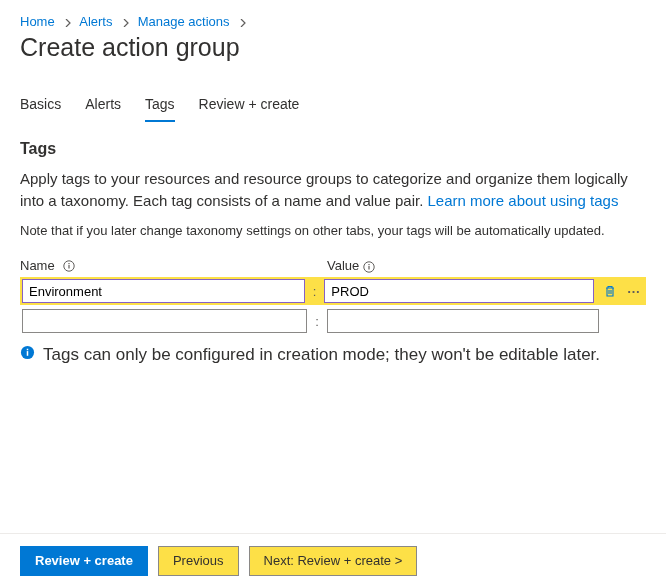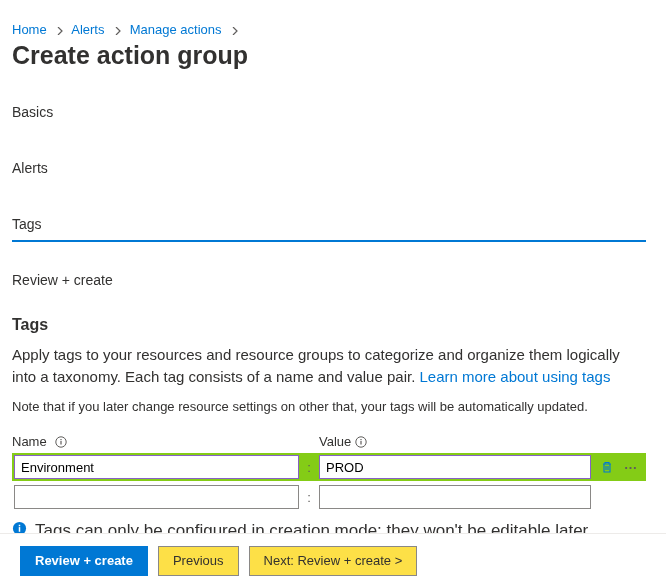--- a/index.html
+++ b/index.html
@@ -6,33 +6,33 @@
     body {
       font-family: "Segoe UI", Arial, sans-serif;
       font-size: 13px;
       color: #323130;
       background: #fff;
       width: 666px;
       height: 587px;
       position: relative;
       overflow: hidden;
     }
-    .content { padding: 10px 20px 0 12px; margin-top: 8px; }
+    .content { padding: 10px 20px 0 20px; }
     .breadcrumb { font-size: 13px; margin: 4px 0 4px 0; }
     .breadcrumb a { color: #0078d4; text-decoration: none; cursor: pointer; }
     .breadcrumb .chev { color: #605e5c; margin: 0 4px 0 6px; display: inline-block; }
     .breadcrumb .chev svg { vertical-align: -1px; }
     h1.page-title {
       font-size: 25px;
-      font-weight: 700;
+      font-weight: 400;
       color: #323130;
       margin: 2px 0 28px 0;
     }
     .tabs { border-bottom: 0; margin-bottom: 18px; }
-    .tabs ul { list-style: none; display: flex; gap: 24px; flex-direction: column; }
+    .tabs ul { list-style: none; display: flex; gap: 24px; }
     .tabs li {
       font-size: 14px;
       color: #323130;
       padding: 6px 0 10px 0;
       cursor: pointer;
       position: relative;
     }
     .tabs li.active { font-weight: 400; color: #323130; }
     .tabs li.active::after {
       content: "";
@@ -40,24 +40,24 @@
       left: 0; right: 0; bottom: 0;
       height: 2px;
       background: #0078d4;
     }
     h2.section { font-size: 16px; font-weight: 600; margin: 6px 0 10px 0; }
     p.desc { font-size: 15px; color: #323130; line-height: 1.45; margin-bottom: 10px; }
     p.desc a { color: #0078d4; text-decoration: none; cursor: pointer; }
     p.note { font-size: 13px; color: #323130; line-height: 1.45; margin-bottom: 18px; }
     .tag-headers { display: flex; align-items: center; margin-bottom: 4px; }
     .tag-headers .col-name { width: 285px; font-size: 13px; color: #323130; display:flex; align-items:center; gap:8px;}
-    .tag-headers .col-value { width: 280px; font-size: 13px; color: #323130; margin-left: 22px; display:flex; align-items:center; gap:4px;}
+    .tag-headers .col-value { width: 280px; font-size: 13px; color: #323130; margin-left: 22px; display:flex; align-items:flex-end; gap:4px;}
     .info-circle { display:inline-flex; }
     .tag-row { display: flex; align-items: center; padding: 2px 2px; border-radius: 0; margin-bottom: 2px; }
-    .tag-row.filled { background: #84cc16; }
+    .tag-row.filled { background: #fde047; }
     .tag-row input {
       height: 24px;
       border: 1px solid #8a8886;
       padding: 2px 6px;
       font-size: 13px;
       font-family: inherit;
       background: #fff;
       outline: none;
     }
     .tag-row.filled input { border: 1px solid #8661c5; }
@@ -127,21 +127,21 @@
       <li>Review + create</li>
     </ul>
   </nav>
 
   <h2 class="section">Tags</h2>
 
   <p class="desc">
     <span>Apply tags to your resources and resource groups to categorize and organize them logically into a taxonomy. Each tag consists of a name and value pair. </span><a>Learn more about using tags</a>
   </p>
 
-  <p class="note">Note that if you later change resource settings on other that, your tags will be automatically updated.</p>
+  <p class="note">Note that if you later change taxonomy settings on other tabs, your tags will be automatically updated.</p>
 
   <div class="tag-headers">
     <div class="col-name">
       <span>Name</span>
       <span class="info-circle">
         <svg width="12" height="12" viewBox="0 0 12 12">
             <circle cx="6" cy="6" r="5.2" fill="none" stroke="#605e5c" stroke-width="1"></circle>
             <rect x="5.4" y="5" width="1.2" height="3.5" fill="#605e5c"></rect>
             <rect x="5.4" y="3" width="1.2" height="1.2" fill="#605e5c"></rect>
           </svg>

